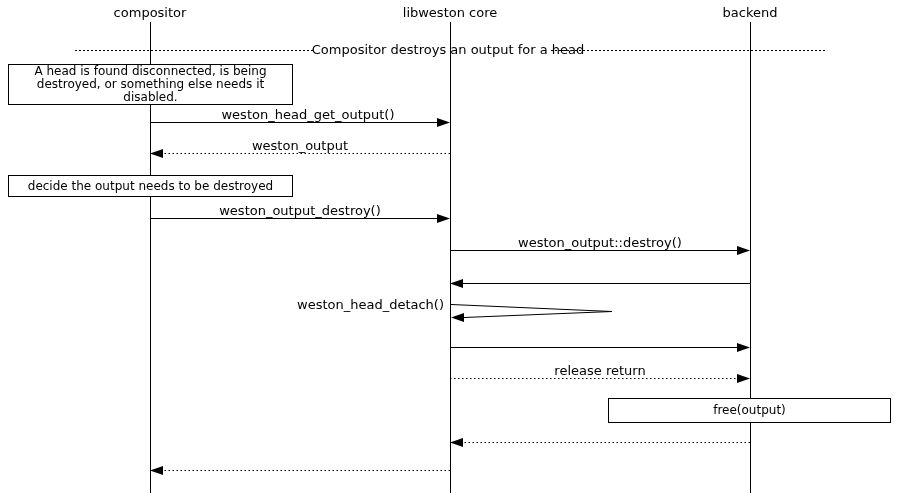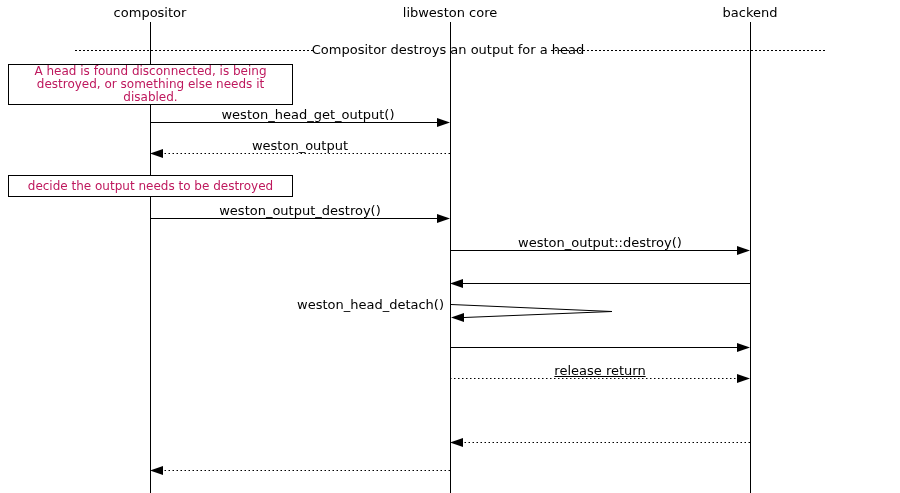--- a/index.html
+++ b/index.html
@@ -52,21 +52,21 @@
     position: absolute;
     border: 1px solid #000000;
     background: #ffffff;
     box-sizing: border-box;
     display: flex;
     flex-direction: column;
     justify-content: center;
     text-align: center;
     font-size: 12px;
     line-height: 13px;
-    color: #be185d;
+    color: #000000;
   }
   .note-line { white-space: nowrap; }
 </style>
 </head>
 <body>
 
 <div id="diagram">
 
   <svg id="wires" width="900" height="493" viewBox="0 0 900 493">
 
@@ -139,21 +139,24 @@
   <div class="note-box" style="left:8px; top:64px; width:285px; height:41px;">
     <div class="note-line">A head is found disconnected, is being</div>
     <div class="note-line">destroyed, or something else needs it</div>
     <div class="note-line">disabled.</div>
   </div>
 
   <div class="note-box" style="left:8px; top:175px; width:285px; height:22px;">
     <div class="note-line">decide the output needs to be destroyed</div>
   </div>
 
+  <div class="note-box" style="left:608px; top:398px; width:283px; height:25px;">
+    <div class="note-line">free(output)</div>
+  </div>
 
   <div class="msg-label" style="left:308px; top:108px;">weston_head_get_output()</div>
   <div class="msg-label" style="left:300px; top:139px;">weston_output</div>
   <div class="msg-label" style="left:300px; top:204px;">weston_output_destroy()</div>
   <div class="msg-label" style="left:600px; top:236px;">weston_output::destroy()</div>
   <div class="msg-label right-aligned" style="right:456px; top:298px;">weston_head_detach()</div>
-  <div class="msg-label" style="left:600px; top:364px;text-decoration:underline;">release return</div>
+  <div class="msg-label" style="left:600px; top:364px;">release return</div>
 
 </div>
 
 </body></html>

